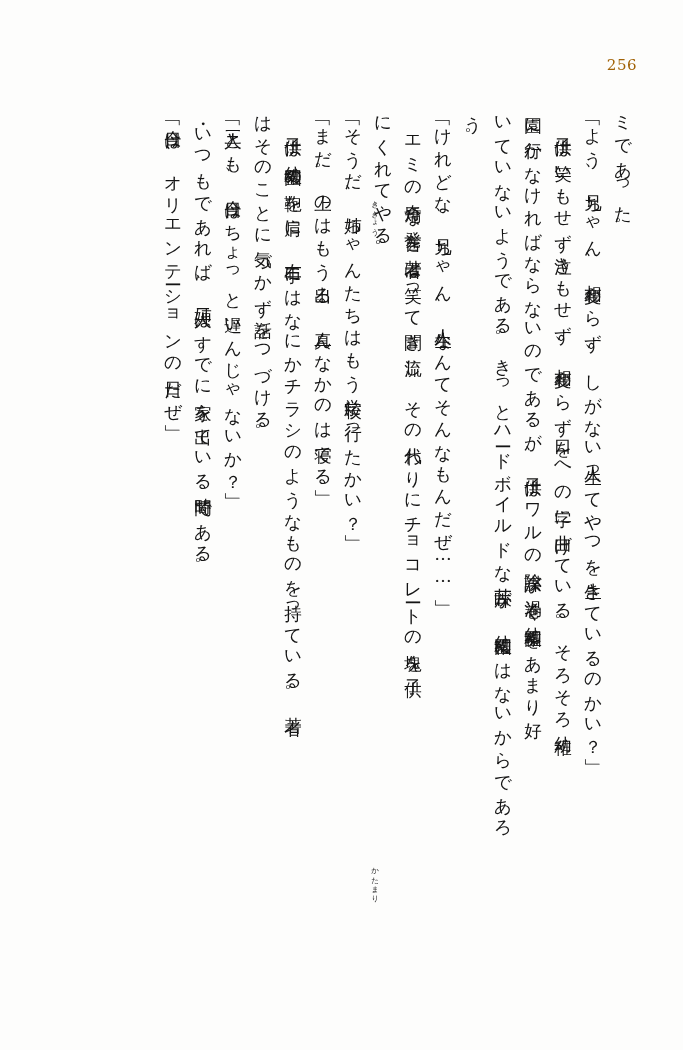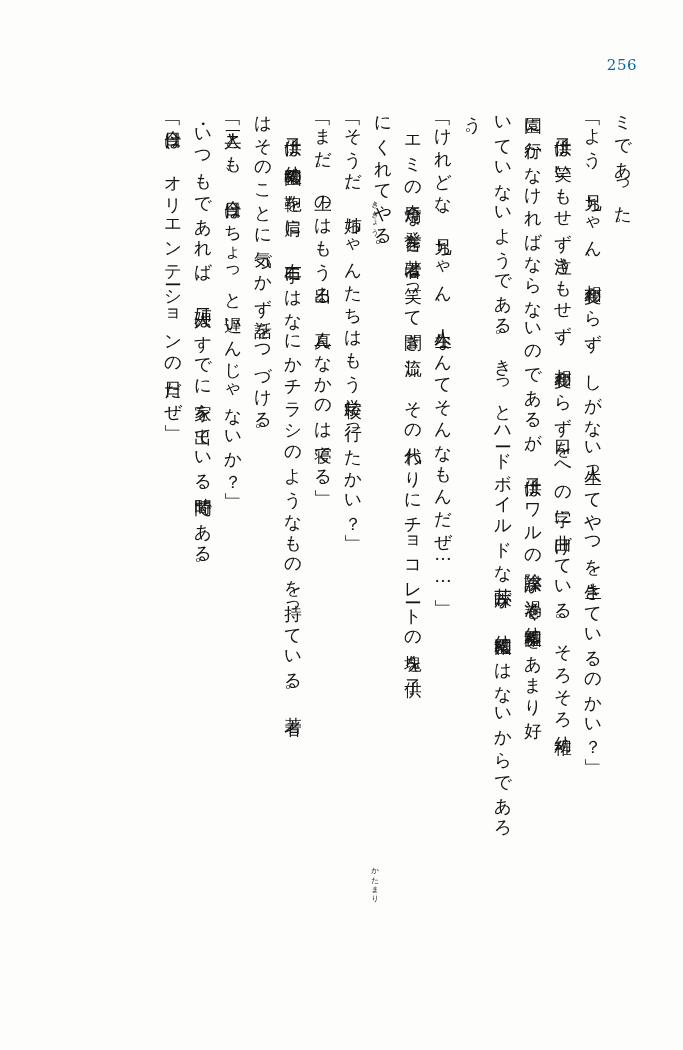--- a/index.html
+++ b/index.html
@@ -19,21 +19,21 @@
     position: absolute;
     inset: 0;
     background: #fdfdfc;
   }
   .page-number {
     position: absolute;
     top: 56px;
     right: 46px;
     font-size: 15px;
     letter-spacing: 0.5px;
-    color: #0369a1;
+    color: #a16207;
     font-family: "DejaVu Serif", "Liberation Serif", serif;
   }
   
   .body-text {
     position: absolute;
     top: 104px;
     right: 52px;
     bottom: 40px;
     left: 48px;
     display: flex;

